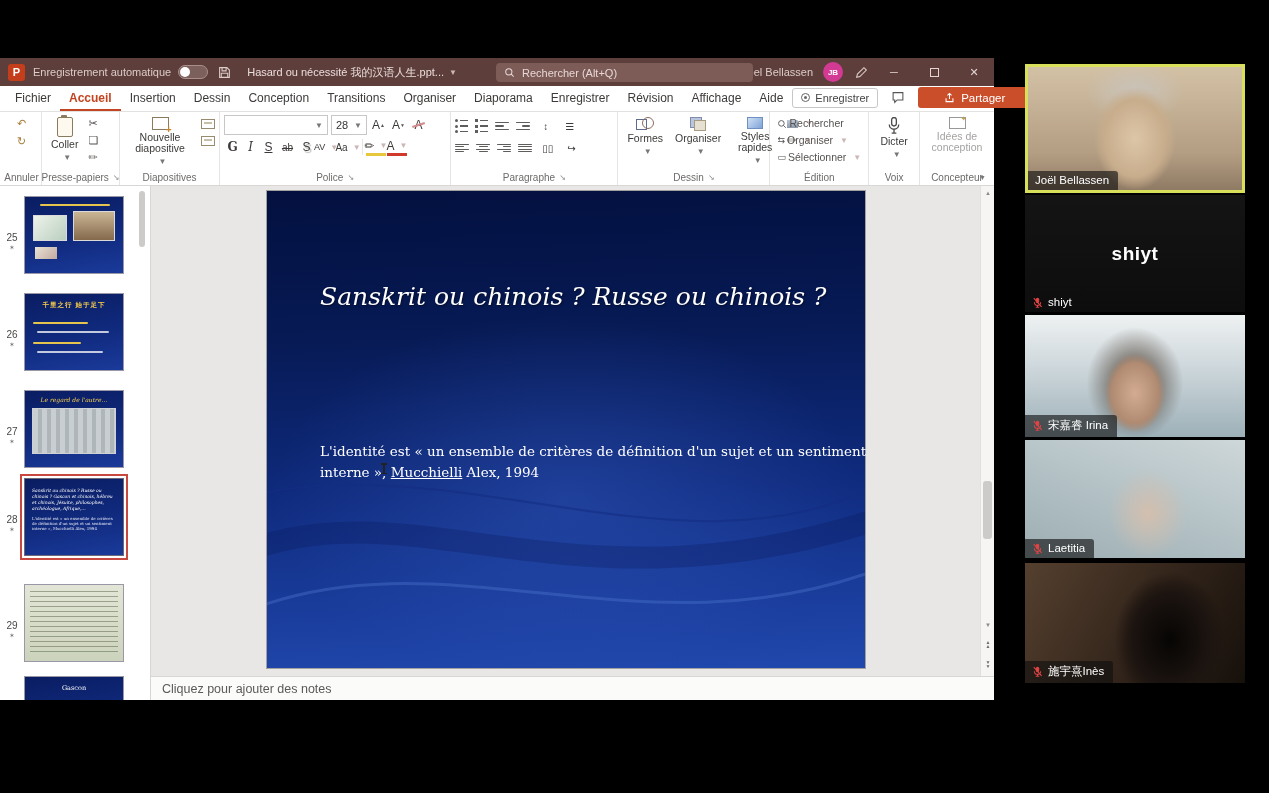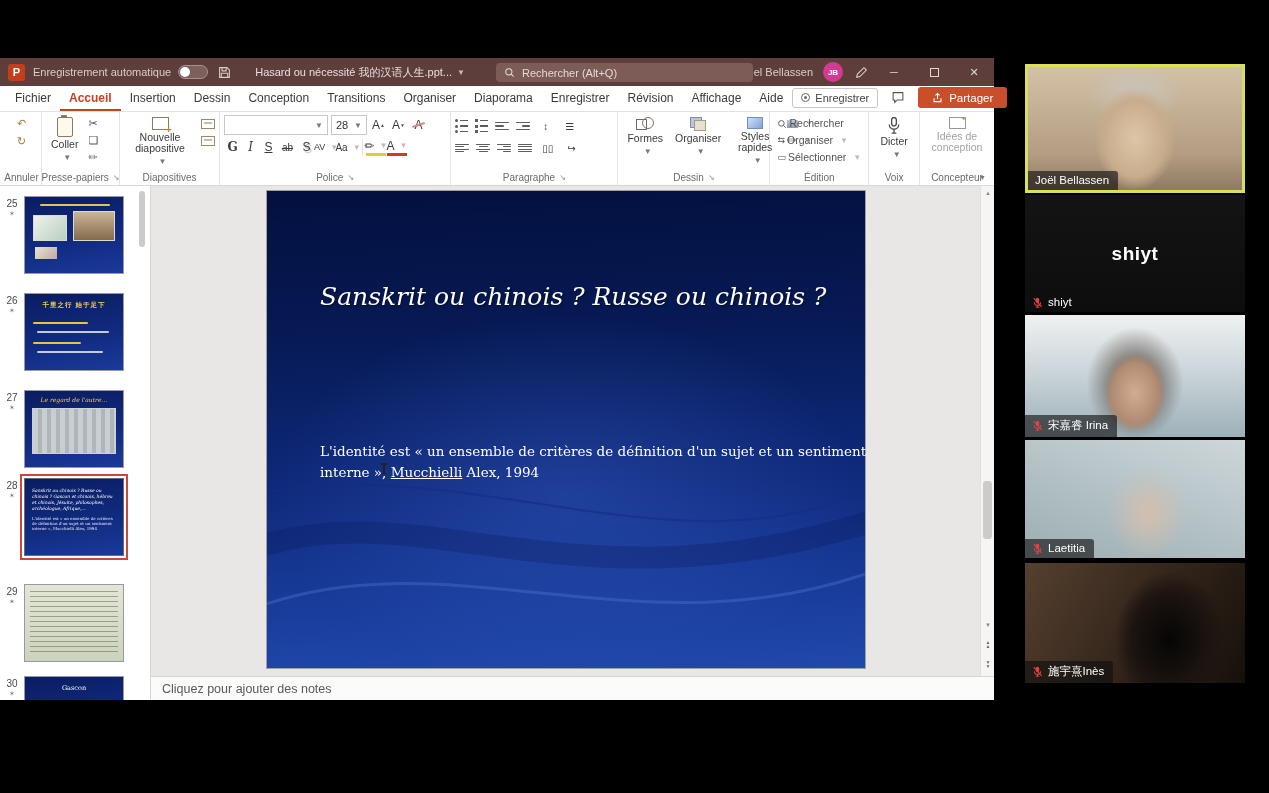--- a/index.html
+++ b/index.html
@@ -14,21 +14,21 @@
   
   .titlebar { flex:0 0 28px; background:#5e3e3b; color:#dccdca; font-size:11px;
     display:flex; align-items:center; position:relative; padding-left:8px; }
   .ppt-icon { width:17px; height:17px; background:#c43e1c; color:#fff; border-radius:3px;
     font-weight:bold; font-size:11px; display:flex; align-items:center; justify-content:center; margin-right:8px;}
   .tb-autosave { margin-right:7px; white-space:nowrap;}
   .toggle { width:30px; height:14px; border-radius:8px; background:#7c605c; border:1px solid #a98f8b;
     position:relative; margin-right:10px; cursor:pointer;}
   .toggle .knob { position:absolute; left:1px; top:1px; width:10px; height:10px; border-radius:50%; background:#fff;}
   .tb-save { margin-right:16px; display:flex; }
-  .tb-file { white-space:nowrap; color:#eadedd;margin-left:8px; }
+  .tb-file { white-space:nowrap; color:#eadedd; }
   .cv { font-size:8px; color:#cbb7b4; margin-left:5px; }
   .searchbox { position:absolute; left:496px; top:5px; width:257px; height:19px; background:#7d5b57;
     border-radius:4px; display:flex; align-items:center; padding:0 8px; gap:7px; color:#e6d8d6; cursor:text;}
   .tb-right { margin-left:auto; display:flex; align-items:center; height:100%; }
   .tb-user { margin-right:10px; white-space:nowrap; }
   .avatar { width:20px; height:20px; border-radius:50%; background:#d23a93; color:#fff; font-size:8px;
     font-weight:bold; display:flex; align-items:center; justify-content:center; margin-right:12px;}
   .tb-pen { margin-right:6px; display:flex; }
   .winbtn { width:40px; height:28px; display:flex; align-items:center; justify-content:center;
     color:#e2d5d3; font-size:11px; cursor:pointer;}
@@ -38,21 +38,21 @@
   .tabsrow { flex:0 0 26px; background:#fff; display:flex; align-items:flex-end;
     border-bottom:1px solid #e4e2e0; padding-left:6px; position:relative;}
   .tab { font-size:12px; color:#3d3a38; padding:4px 9px 6px; cursor:pointer; white-space:nowrap;}
   .tab.active { color:#c24420; border-bottom:2.5px solid #c24420; font-weight:bold; padding-bottom:4px;}
   .tab-actions { margin-left:auto; display:flex; align-items:center; gap:9px; padding:0 8px 3px 0;}
   .record-btn { border:1px solid #c9c7c5; border-radius:3px; height:20px; padding:0 8px; font-size:11px;
     color:#444; display:flex; align-items:center; gap:5px; cursor:pointer; background:#fff;}
   .rec-dot { width:9px; height:9px; border:1.5px solid #666; border-radius:50%; position:relative;}
   .rec-dot::after{content:""; position:absolute; left:1.5px; top:1.5px; width:3px; height:3px; background:#666; border-radius:50%;}
   .comment-btn { width:22px; height:20px; display:flex; align-items:center; justify-content:center; cursor:pointer;}
-  .share-btn { background:#cb4e2b; color:#fff; border-radius:3px; height:21px; padding:0 14px;
+  .share-btn { background:#cb4e2b; color:#fff; border-radius:3px; height:21px; padding:0 26px;
     font-size:11.5px; display:flex; align-items:center; gap:6px; cursor:pointer;}
 
   
   .ribbon { flex:0 0 74px; background:#fff; display:flex; border-bottom:1px solid #d9d7d5; position:relative; padding-left:2px;}
   .rgroup { display:flex; flex-direction:column; border-right:1px solid #e7e5e3; padding:3px 4px 0; position:relative;}
   .g-body { flex:1; display:flex; align-items:flex-start; gap:2px;}
   .g-label { height:15px; font-size:10px; color:#6d6b69; display:flex; align-items:center; justify-content:center; gap:4px; white-space:nowrap; padding:0 4px;}
   .launcher { font-size:8px; color:#8d8b89; cursor:pointer;}
   .rbtn { display:flex; flex-direction:column; align-items:center; justify-content:flex-start; gap:2px;
     font-size:10.5px; color:#3c3a38; padding:2px 5px; cursor:pointer; text-align:center; line-height:11px;}
@@ -99,21 +99,21 @@
   .designer-ico::after{content:"✦"; position:absolute; right:-2px; top:-5px; font-size:7px; color:#c0a24a;}
   .mic-ico{ display:flex; }
 
   
   .workrow { flex:1; display:flex; min-height:0; }
   .thumbs { width:135px; background:#fff; position:relative; overflow:hidden; }
   .tgutter { width:15px; background:#fff; position:relative; }
   .tscroll-thumb { position:absolute; left:4px; top:5px; width:6px; height:56px; background:#cdcbc9; border-radius:3px; cursor:grab;}
   .titem { position:absolute; left:0; width:135px; }
   .tmeta { position:absolute; left:4px; top:2px; width:16px; display:flex; flex-direction:column; align-items:center; gap:1px;}
-  .tnum { font-size:10px; color:#4a4846; }
+  .tnum { font-size:10px; color:#4a4846;margin-top:34px; }
   .tstar { font-size:7px; color:#7d7b79; }
   .tframe { position:absolute; left:24px; top:0; width:100px; height:78px; cursor:pointer;
     background:linear-gradient(170deg,#0a1d62 0%,#102a7e 55%,#1a3a9a 100%); border:1px solid #9a98a6; overflow:hidden;}
   .tframe.sel { box-shadow:0 0 0 2px #fff, 0 0 0 4px #c8473f; border-color:#6c6a78;}
   .tbar { position:absolute; height:2px; background:rgba(255,255,255,.75); border-radius:1px;}
   .tbar.y { background:#e5c44e; }
   .t25-img1{position:absolute; left:8px; top:18px; width:34px; height:26px; background:linear-gradient(135deg,#eef2ea,#b9cfc0); border:1px solid #dadada;}
   .t25-img2{position:absolute; left:48px; top:14px; width:42px; height:30px; background:linear-gradient(180deg,#cab695,#85694c); border:1px solid #dadada;}
   .t25-img3{position:absolute; left:10px; top:50px; width:22px; height:12px; background:linear-gradient(135deg,#e8e2d4,#c2a9a0);}
   .t26-title{ font-weight:bold; color:#ffd24a; font-size:6.5px; text-align:center; padding-top:7px; letter-spacing:1px;}

